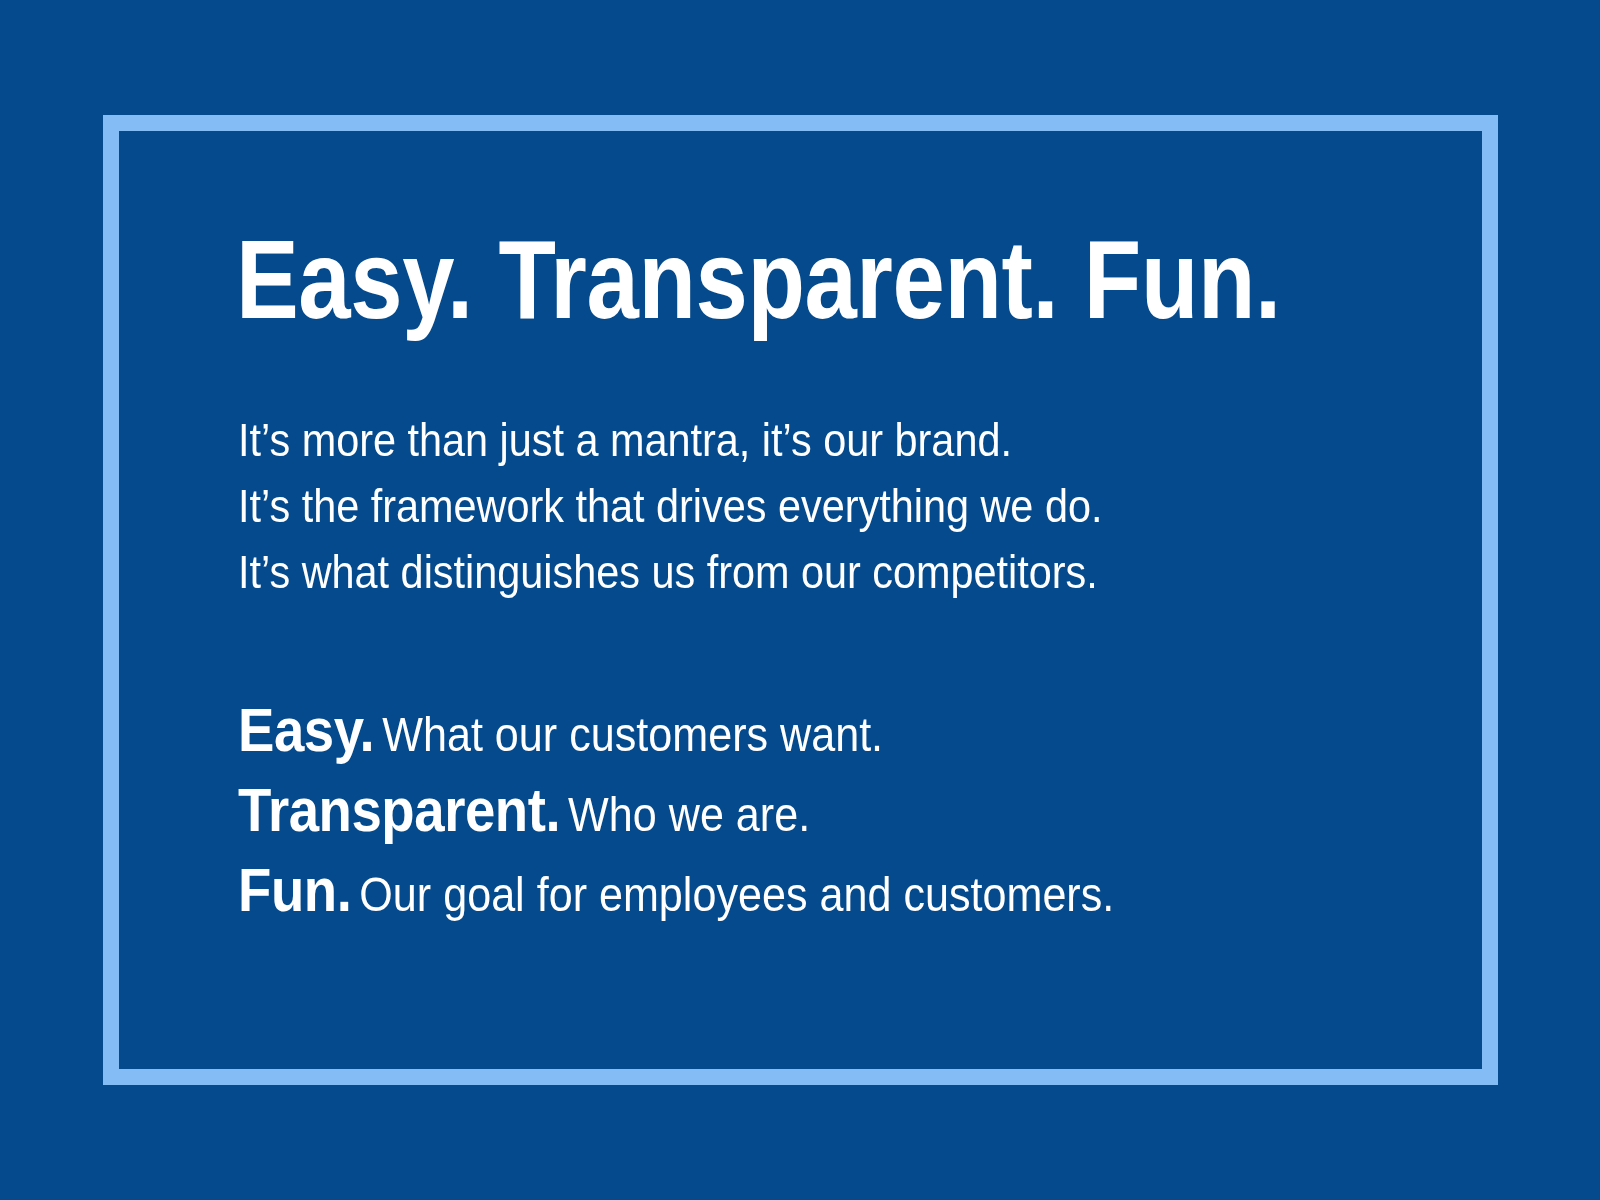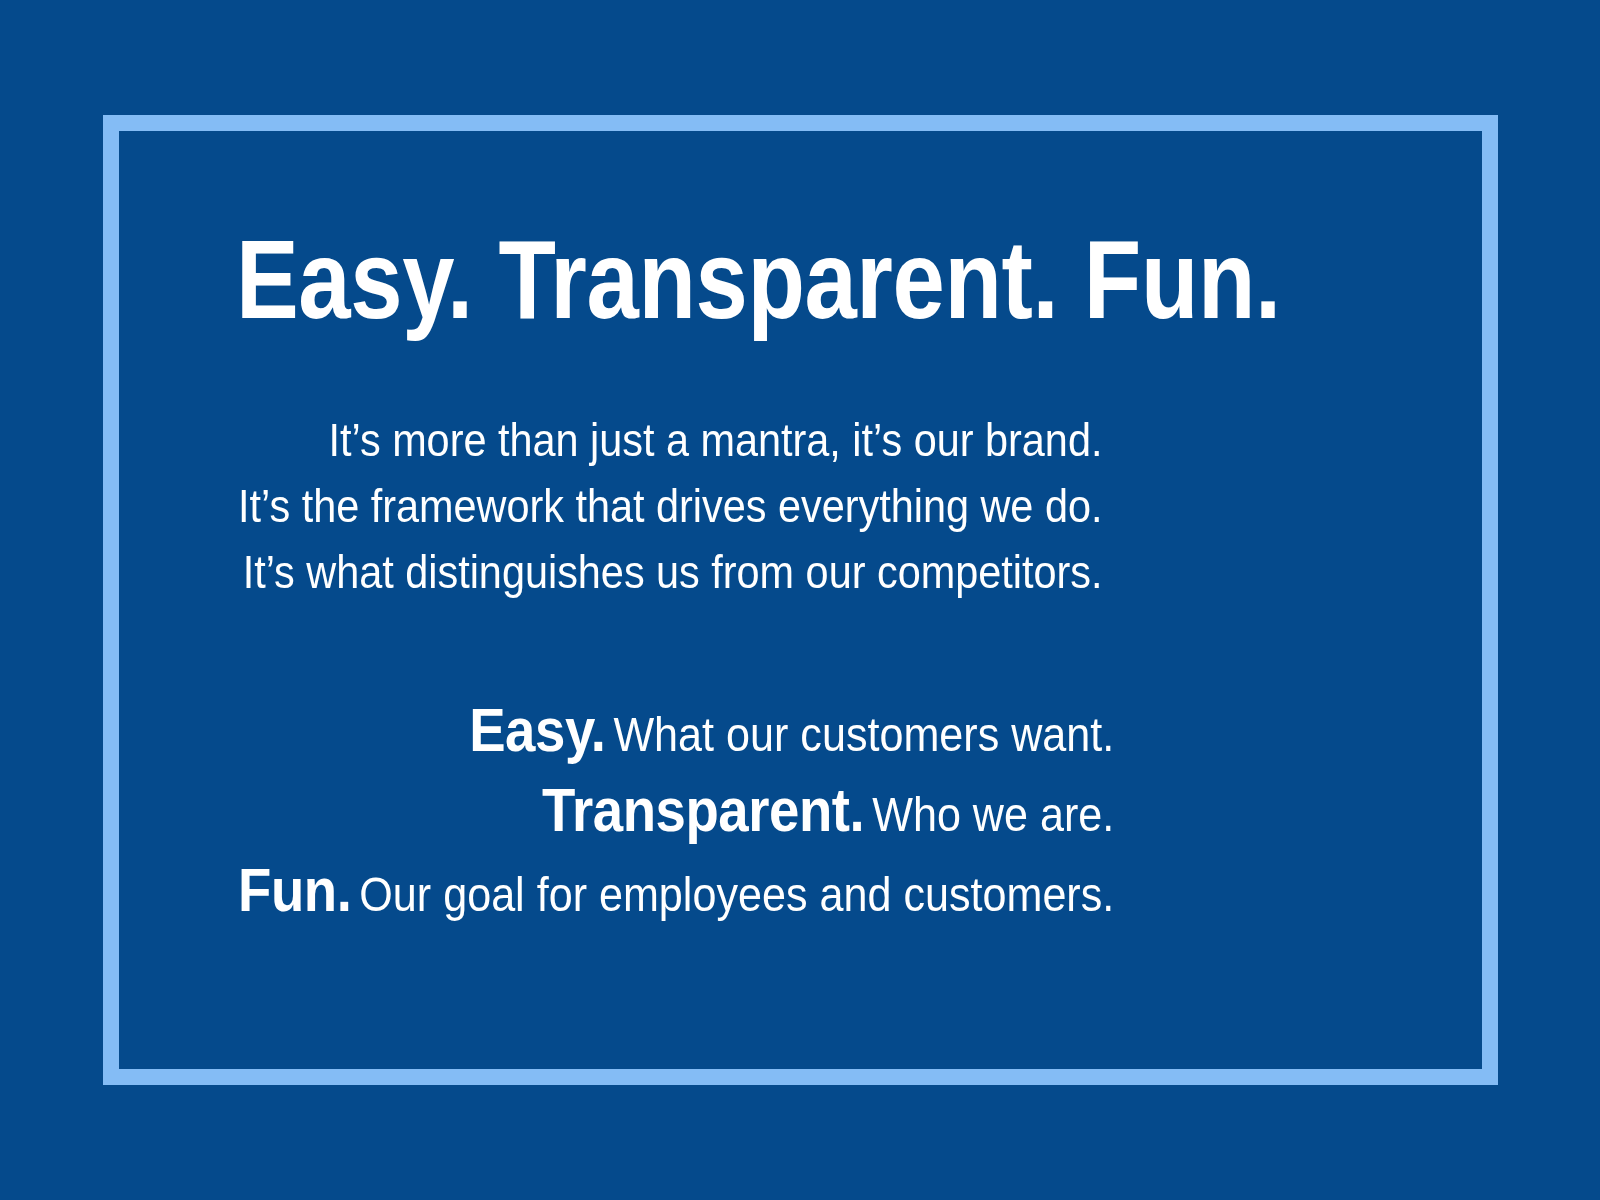--- a/index.html
+++ b/index.html
@@ -32,21 +32,20 @@
     border: 16px solid #84bcf5;
     background: transparent;
   }
 
   .content {
     position: absolute;
     left: 236px;
     top: 115px;
     width: 1180px;
     height: 848px;
-    text-align: right;
   }
 
   
   .headline {
     position: absolute;
     left: 0;
     top: 109px;
     white-space: nowrap;
     color: #ffffff;
     font-size: 112px;

